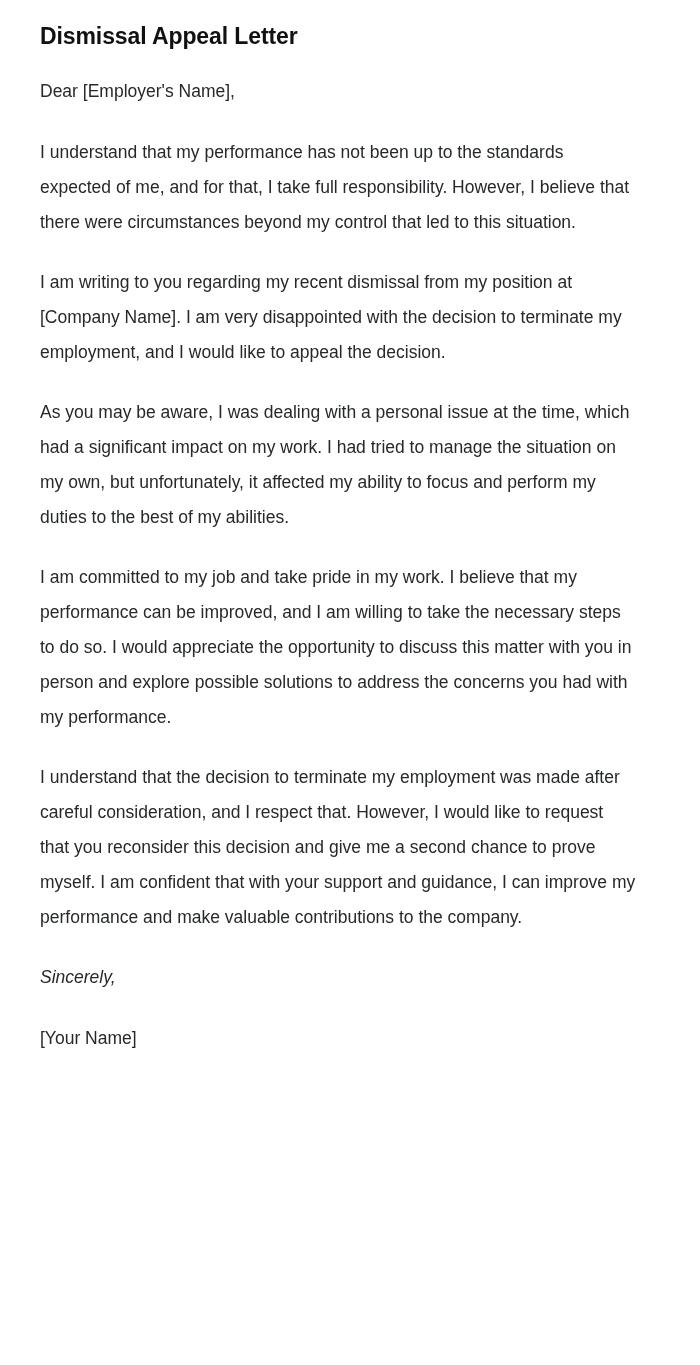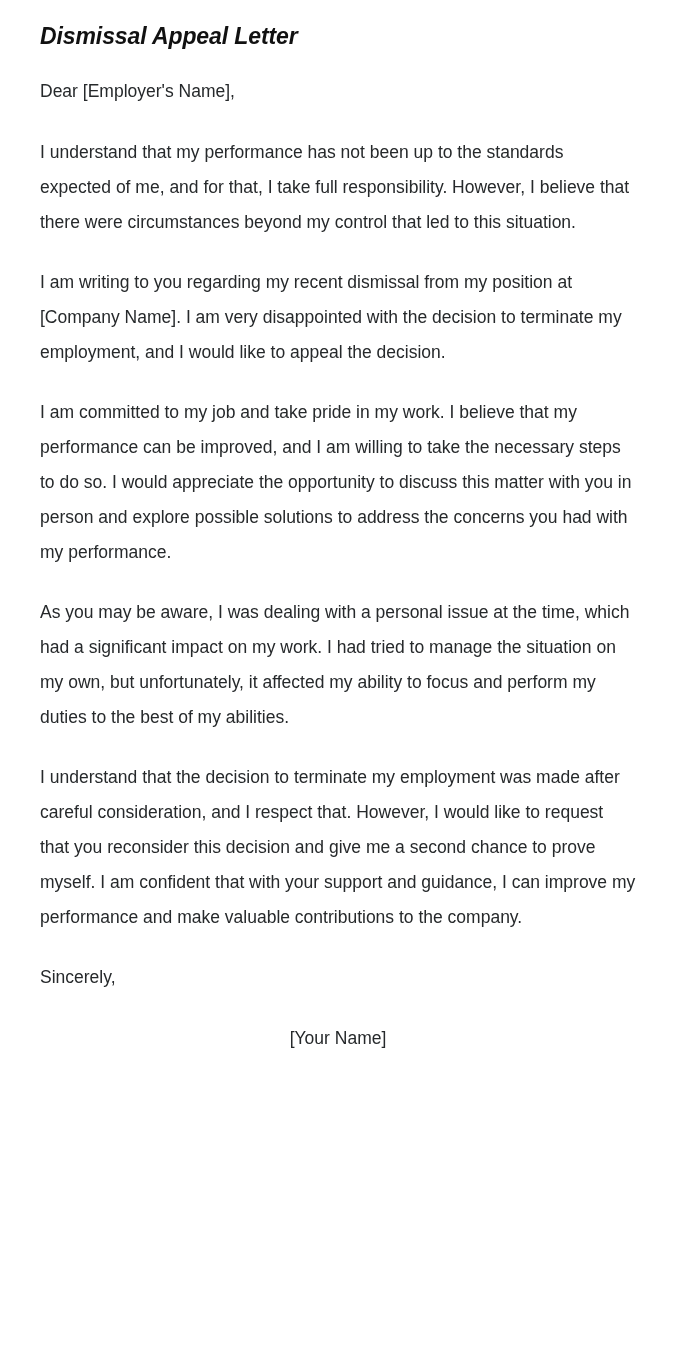--- a/index.html
+++ b/index.html
@@ -21,59 +21,58 @@
     padding: 22px 64px 30px 40px;
     background: #ffffff;
   }
   .doc-title {
     font-size: 23px;
     font-weight: bold;
     line-height: 1.3;
     color: #111111;
     margin: 0 0 22px 0;
     letter-spacing: -0.1px;
-    font-style: italic;
   }
   .doc-paragraph {
     font-size: 17.5px;
     line-height: 35px;
     color: #26292b;
     margin: 12px 0 25px 0;
     font-weight: 400;
   }
   .doc-paragraph:last-child {
     margin-bottom: 0;
   }
   .salutation {
     margin-bottom: 26px;
   }
   .closing {
     margin-bottom: 26px;
+    font-style: italic;
   }
   .signature-name {
     margin-bottom: 0;
-    text-align: center;
   }
 </style>
 </head>
 <body>
 
 <div class="document">
 
   <h1 class="doc-title">Dismissal Appeal Letter</h1>
 
   <p class="doc-paragraph salutation">Dear [Employer's Name],</p>
 
   <p class="doc-paragraph">I understand that my performance has not been up to the standards expected of me, and for that, I take full responsibility. However, I believe that there were circumstances beyond my control that led to this situation.</p>
 
   <p class="doc-paragraph">I am writing to you regarding my recent dismissal from my position at [Company Name]. I am very disappointed with the decision to terminate my employment, and I would like to appeal the decision.</p>
 
+  <p class="doc-paragraph">As you may be aware, I was dealing with a personal issue at the time, which had a significant impact on my work. I had tried to manage the situation on my own, but unfortunately, it affected my ability to focus and perform my duties to the best of my abilities.</p>
+
   <p class="doc-paragraph">I am committed to my job and take pride in my work. I believe that my performance can be improved, and I am willing to take the necessary steps to do so. I would appreciate the opportunity to discuss this matter with you in person and explore possible solutions to address the concerns you had with my performance.</p>
-
-  <p class="doc-paragraph">As you may be aware, I was dealing with a personal issue at the time, which had a significant impact on my work. I had tried to manage the situation on my own, but unfortunately, it affected my ability to focus and perform my duties to the best of my abilities.</p>
 
   <p class="doc-paragraph">I understand that the decision to terminate my employment was made after careful consideration, and I respect that. However, I would like to request that you reconsider this decision and give me a second chance to prove myself. I am confident that with your support and guidance, I can improve my performance and make valuable contributions to the company.</p>
 
 
   <p class="doc-paragraph closing">Sincerely,</p>
 
   <p class="doc-paragraph signature-name">[Your Name]</p>
 
 </div>
 

